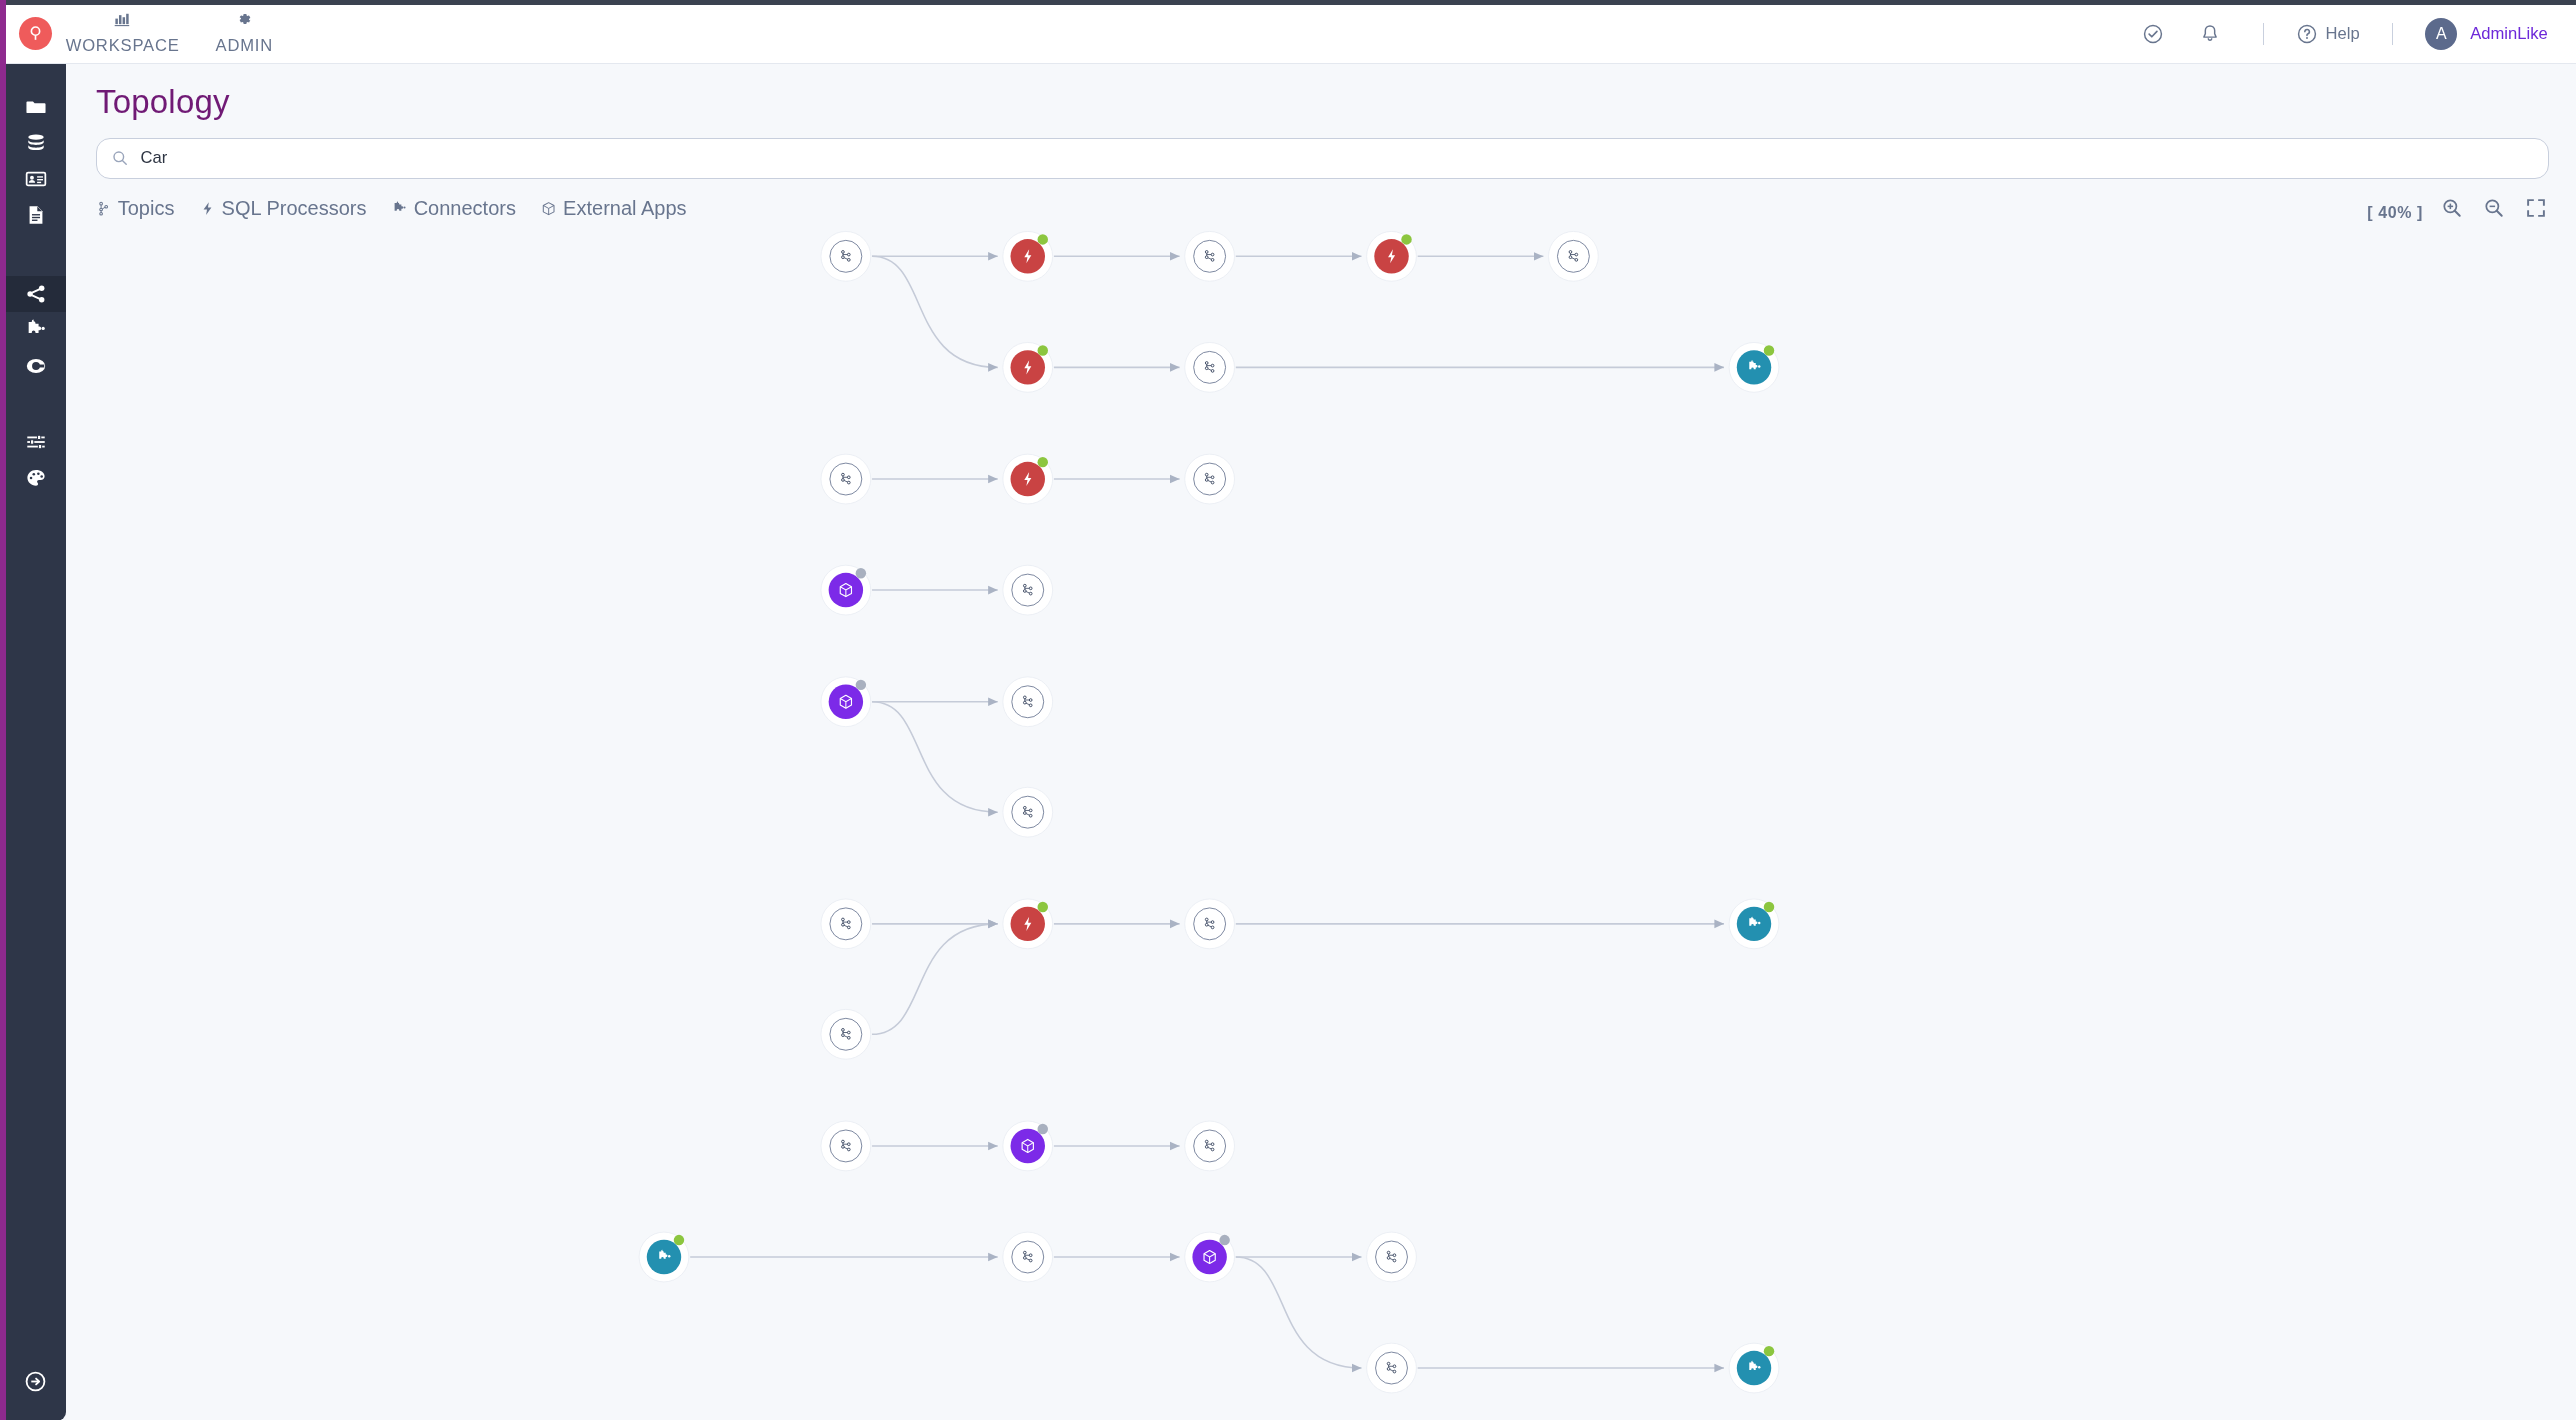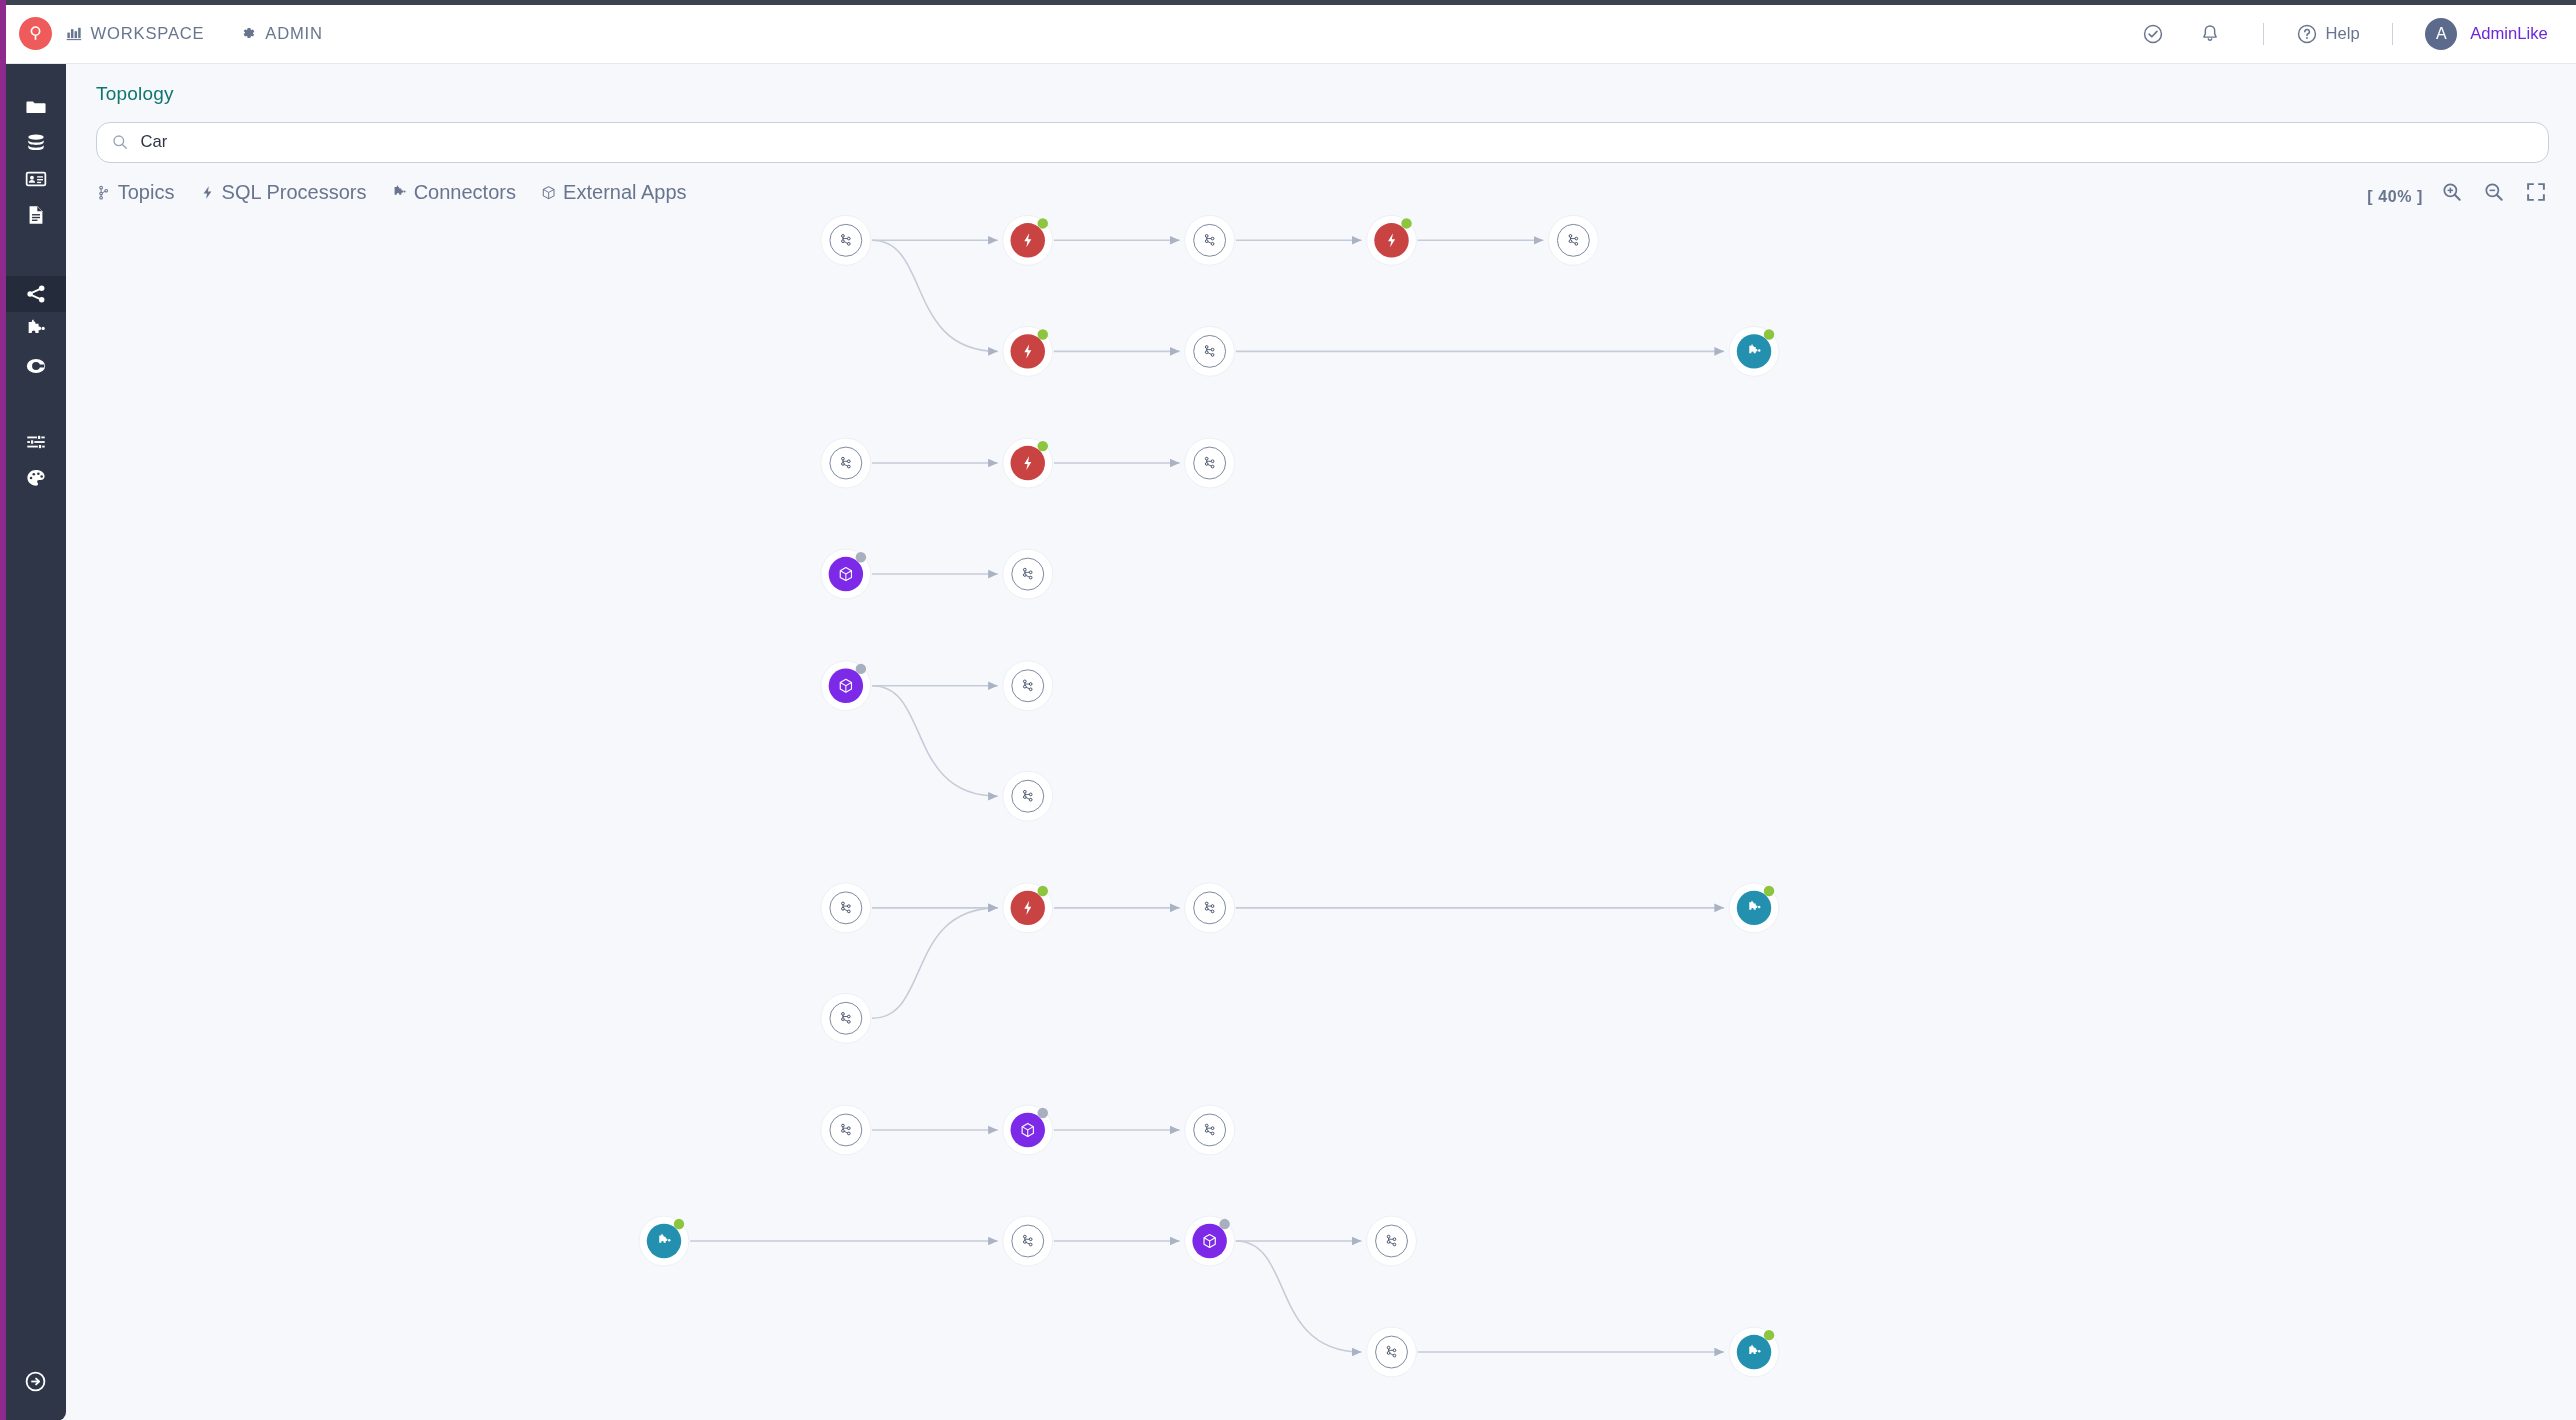--- a/index.html
+++ b/index.html
@@ -30,20 +30,21 @@
   .logo-wrap { width: 60px; display: flex; justify-content: center; align-items: center; }
   .logo {
     width: 33px; height: 33px; border-radius: 50%; background: #ef5b5b;
     display: flex; align-items: center; justify-content: center;
   }
   .hdr-nav { display: flex; align-items: center; gap: 36px; }
   .hdr-nav-item {
     display: flex; align-items: center; gap: 8.3px;
     color: #68758e; font-size: 16.6px; letter-spacing: 0.8px; font-weight: 400;
     cursor: pointer;
+    flex-direction: column;
   }
   .hdr-right {
     margin-left: auto; display: flex; align-items: center; gap: 16px; padding-right: 28px;
   }
   .hdr-icon-btn {
     width: 41px; height: 41px; display: flex; align-items: center; justify-content: center;
     cursor: pointer;
   }
   .hdr-sep { width: 0.6px; height: 22px; background: #c9d0de; margin: 0 16.6px; }
   .hdr-help { display: flex; align-items: center; gap: 7.7px; color: #68758e; font-size: 16.6px; cursor: pointer; }
@@ -69,21 +70,21 @@
   .sb-gap-lg { height: 43px; }
   .sb-gap-md { height: 40px; }
   .sb-bottom { margin-top: auto; margin-bottom: 22px; }
 
   
   .main {
     position: absolute; left: 66px; top: 63px; width: 2510px; height: 1358px;
     background: #f6f8fb; display: flex; flex-direction: column;
   }
   .page-title {
-    font-size: 19px; color: #0f766e; font-weight: 400;
+    font-size: 33px; color: #701a75; font-weight: 400;
     padding: 20.4px 0 0 30px; letter-spacing: 0.2px;
   }
   .search-row { padding: 16.6px 27px 0 30px; }
   .search-box {
     height: 41px; background: #fff; border: 0.6px solid #c8cfdd; border-radius: 14px;
     display: flex; align-items: center; padding: 0 14px; gap: 11.5px;
   }
   .search-input {
     border: 0; outline: 0; font-size: 16.6px; color: #2d3442; background: transparent;
     flex: 1; font-family: "Liberation Sans", sans-serif;

